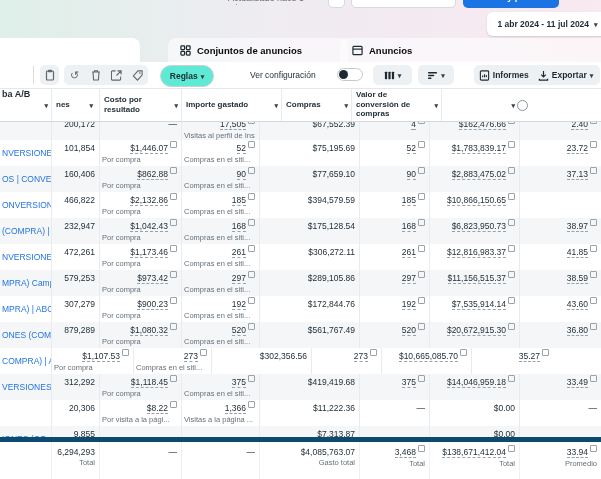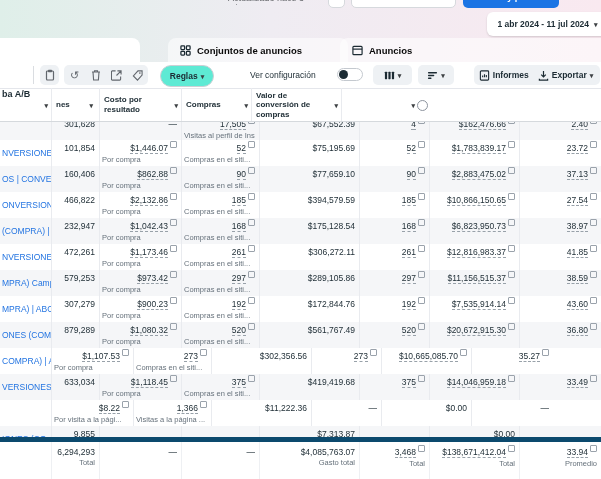--- a/index.html
+++ b/index.html
@@ -48,21 +48,21 @@
   
   .thead{position:absolute;top:26px;left:0;width:601px;height:34px;border-bottom:1px solid #d5d9dd;display:flex;box-sizing:border-box;}
   .th{position:relative;box-sizing:border-box;border-right:1px solid #e9ebef;display:flex;align-items:center;
       padding:2px 11px 2px 4px;font-size:8px;font-weight:700;line-height:9.5px;cursor:pointer;}
   .th .crt{position:absolute;right:3px;top:50%;transform:translateY(-50%);}
   .info-dot{display:inline-flex;align-items:center;justify-content:center;width:9px;height:9px;border-radius:50%;
             background:#1877f2;color:#fff;font-size:6.5px;font-weight:700;margin-right:3px;flex:none;font-style:italic;}
   .edge-circle{position:absolute;right:-5px;top:12px;width:9px;height:9px;border:1px solid #8d949e;border-radius:50%;background:#fff;}
   
   .c1{width:52px;} .c2{width:48px;} .c3{width:82px;} .c4{width:78px;}
-  .c5{width:100px;} .c6{width:70px;} .c7{width:90px;align-items:flex-end;} .c8{width:81px;border-right:none !important;}
+  .c5{width:100px;} .c6{width:70px;} .c7{width:90px;} .c8{width:81px;border-right:none !important;}
   
   .tbody{position:absolute;top:60px;left:0;width:601px;height:315px;overflow:hidden;}
   .rows > div:nth-of-type(odd){background:#f5f6f8;}
   .row{display:flex;height:26px;box-sizing:border-box;}
   .clip-row{height:18px;overflow:hidden;}
   .clip-row .cell{margin-top:-6px;}
   .cell{box-sizing:border-box;border-right:1px solid #e9ebef;padding:3px 4px 0 2px;font-size:8.5px;overflow:hidden;}
   .cell.num{text-align:right;white-space:nowrap;}
   .name-cell{padding-top:8px;color:#2374e1;white-space:nowrap;cursor:pointer;}
   .clip-row .name-cell{padding-top:3px;}
@@ -222,40 +222,44 @@
         <span class="crt">▾</span>
       </div>
       <div class="th c2">
         <span>nes</span>
         <span class="crt" style="right:6px;">▾</span>
       </div>
       <div class="th c3">
         <span>Costo por resultado</span>
         <span class="crt">▾</span>
       </div>
+      <div class="th c5">
+        <span>Importe gastado</span>
+        <span class="crt">▾</span>
+      </div>
       <div class="th c6">
         <span>Compras</span>
         <span class="crt">▾</span>
       </div>
       <div class="th c7">
         <span>Valor de conversión de compras</span>
         <span class="crt">▾</span>
       </div>
       <div class="th c8">
         <span class="crt" style="right:8px;">▾</span>
         <span class="edge-circle"></span>
       </div>
     </div>
 
     <div class="tbody">
       <div class="rows">
 
         <div class="row clip-row">
           <div class="cell c1 name-cell"></div>
-          <div class="cell c2 num">301,628</div>
+          <div class="cell c2 num">200,172</div>
           <div class="cell c3 num metric plain">
             <span class="val"><span class="mv">—</span></span>
             <span class="sub"></span>
           </div>
           <div class="cell c4 num metric">
             <span class="val"><span class="mv">17,505</span><span class="ai"></span></span>
             <span class="sub">Visitas al perfil de Ins...</span>
           </div>
           <div class="cell c5 num">$67,552.39</div>
           <div class="cell c6 num metric">
@@ -326,23 +330,20 @@
               <span class="val"><span class="mv">185</span><span class="ai"></span></span>
               <span class="sub">Compras en el siti...</span>
             </div>
             <div class="cell c5 num">$394,579.59</div>
             <div class="cell c6 num metric">
               <span class="val"><span class="mv">185</span><span class="ai"></span></span>
             </div>
             <div class="cell c7 num metric">
               <span class="val"><span class="mv">$10,866,150.65</span><span class="ai"></span></span>
             </div>
-            <div class="cell c8 num metric">
-              <span class="val"><span class="mv">27.54</span><span class="ai"></span></span>
-            </div>
           </div>
 
           <div class="row">
             <div class="cell c1 name-cell">(COMPRA) | ...</div>
             <div class="cell c2 num">232,947</div>
             <div class="cell c3 num metric">
               <span class="val"><span class="mv">$1,042.43</span><span class="ai"></span></span>
               <span class="sub">Por compra</span>
             </div>
             <div class="cell c4 num metric">
@@ -470,21 +471,21 @@
             <div class="cell c7 num metric">
               <span class="val"><span class="mv">$10,665,085.70</span><span class="ai"></span></span>
             </div>
             <div class="cell c8 num metric">
               <span class="val"><span class="mv">35.27</span><span class="ai"></span></span>
             </div>
           </div>
 
           <div class="row">
             <div class="cell c1 name-cell">VERSIONES ...</div>
-            <div class="cell c2 num">633,034</div>
+            <div class="cell c2 num">312,292</div>
             <div class="cell c3 num metric">
               <span class="val"><span class="mv">$1,118.45</span><span class="ai"></span></span>
               <span class="sub">Por compra</span>
             </div>
             <div class="cell c4 num metric">
               <span class="val"><span class="mv">375</span><span class="ai"></span></span>
               <span class="sub">Compras en el siti...</span>
             </div>
             <div class="cell c5 num">$419,419.68</div>
             <div class="cell c6 num metric">
@@ -493,20 +494,21 @@
             <div class="cell c7 num metric">
               <span class="val"><span class="mv">$14,046,959.18</span><span class="ai"></span></span>
             </div>
             <div class="cell c8 num metric">
               <span class="val"><span class="mv">33.49</span><span class="ai"></span></span>
             </div>
           </div>
 
           <div class="row">
             <div class="cell c1 name-cell"></div>
+            <div class="cell c2 num">20,306</div>
             <div class="cell c3 num metric">
               <span class="val"><span class="mv">$8.22</span><span class="ai"></span></span>
               <span class="sub">Por visita a la pági...</span>
             </div>
             <div class="cell c4 num metric">
               <span class="val"><span class="mv">1,366</span><span class="ai"></span></span>
               <span class="sub">Visitas a la página ...</span>
             </div>
             <div class="cell c5 num">$11,222.36</div>
             <div class="cell c6 num metric plain">

